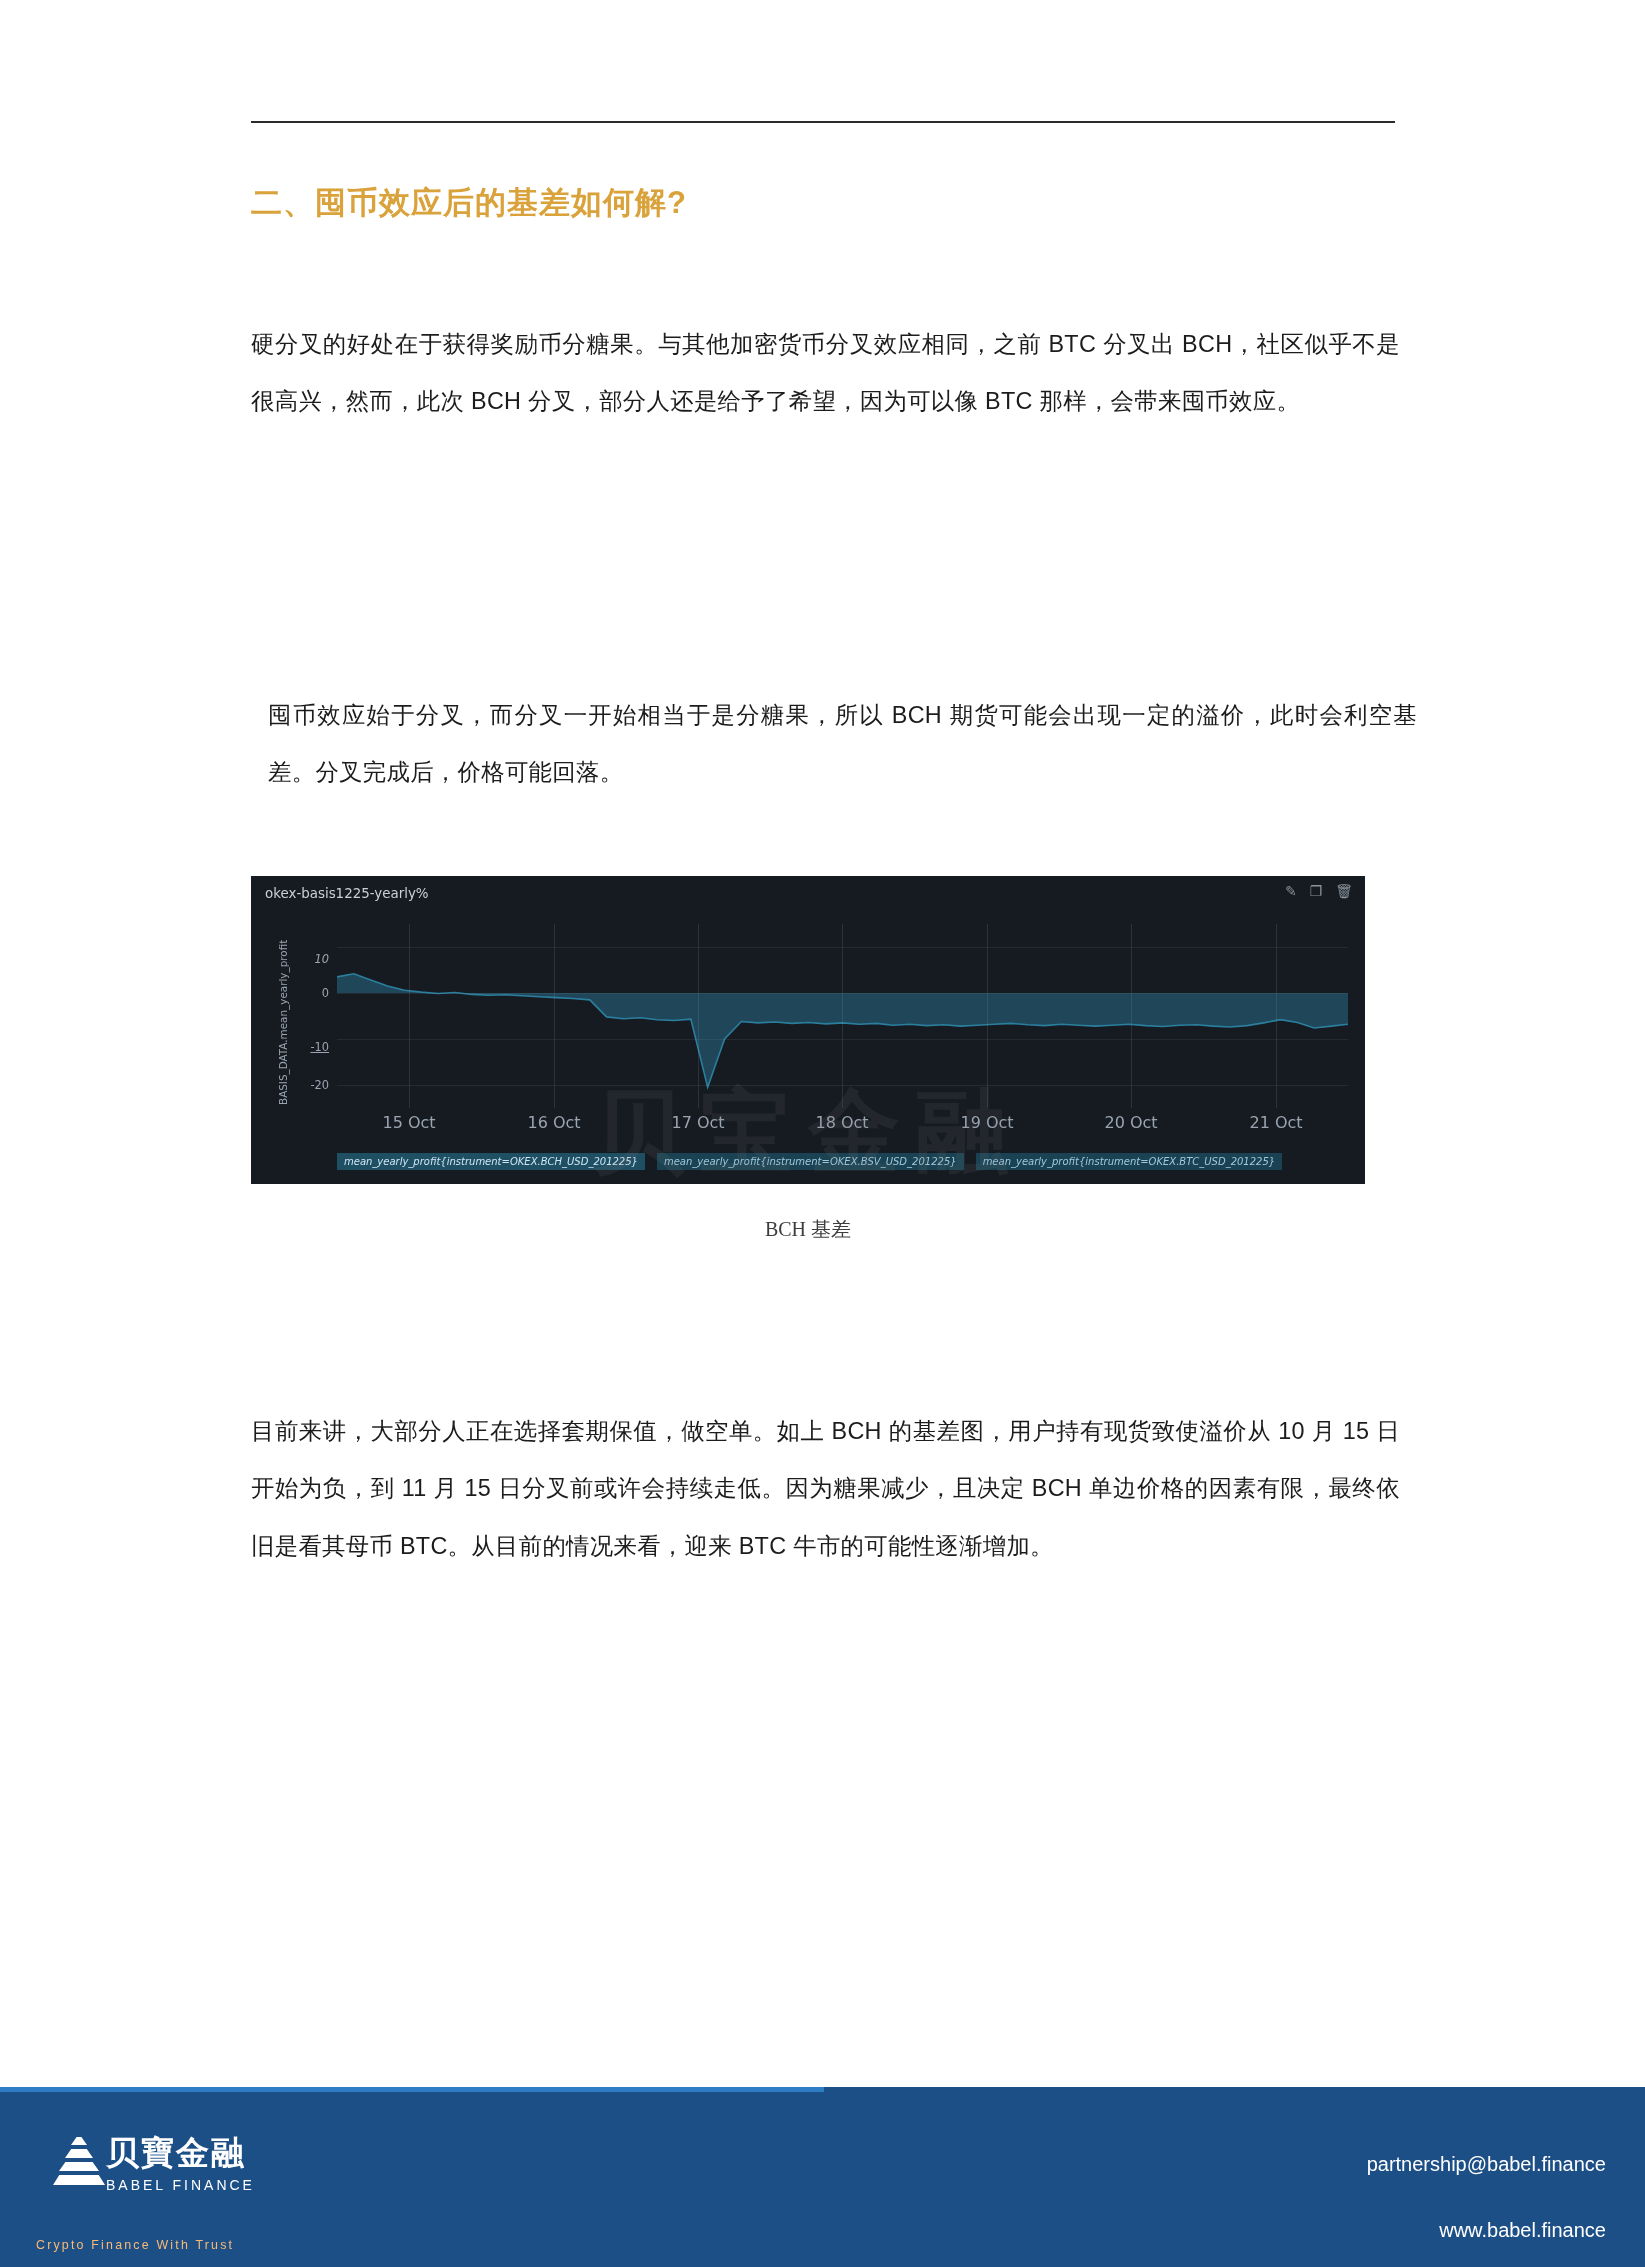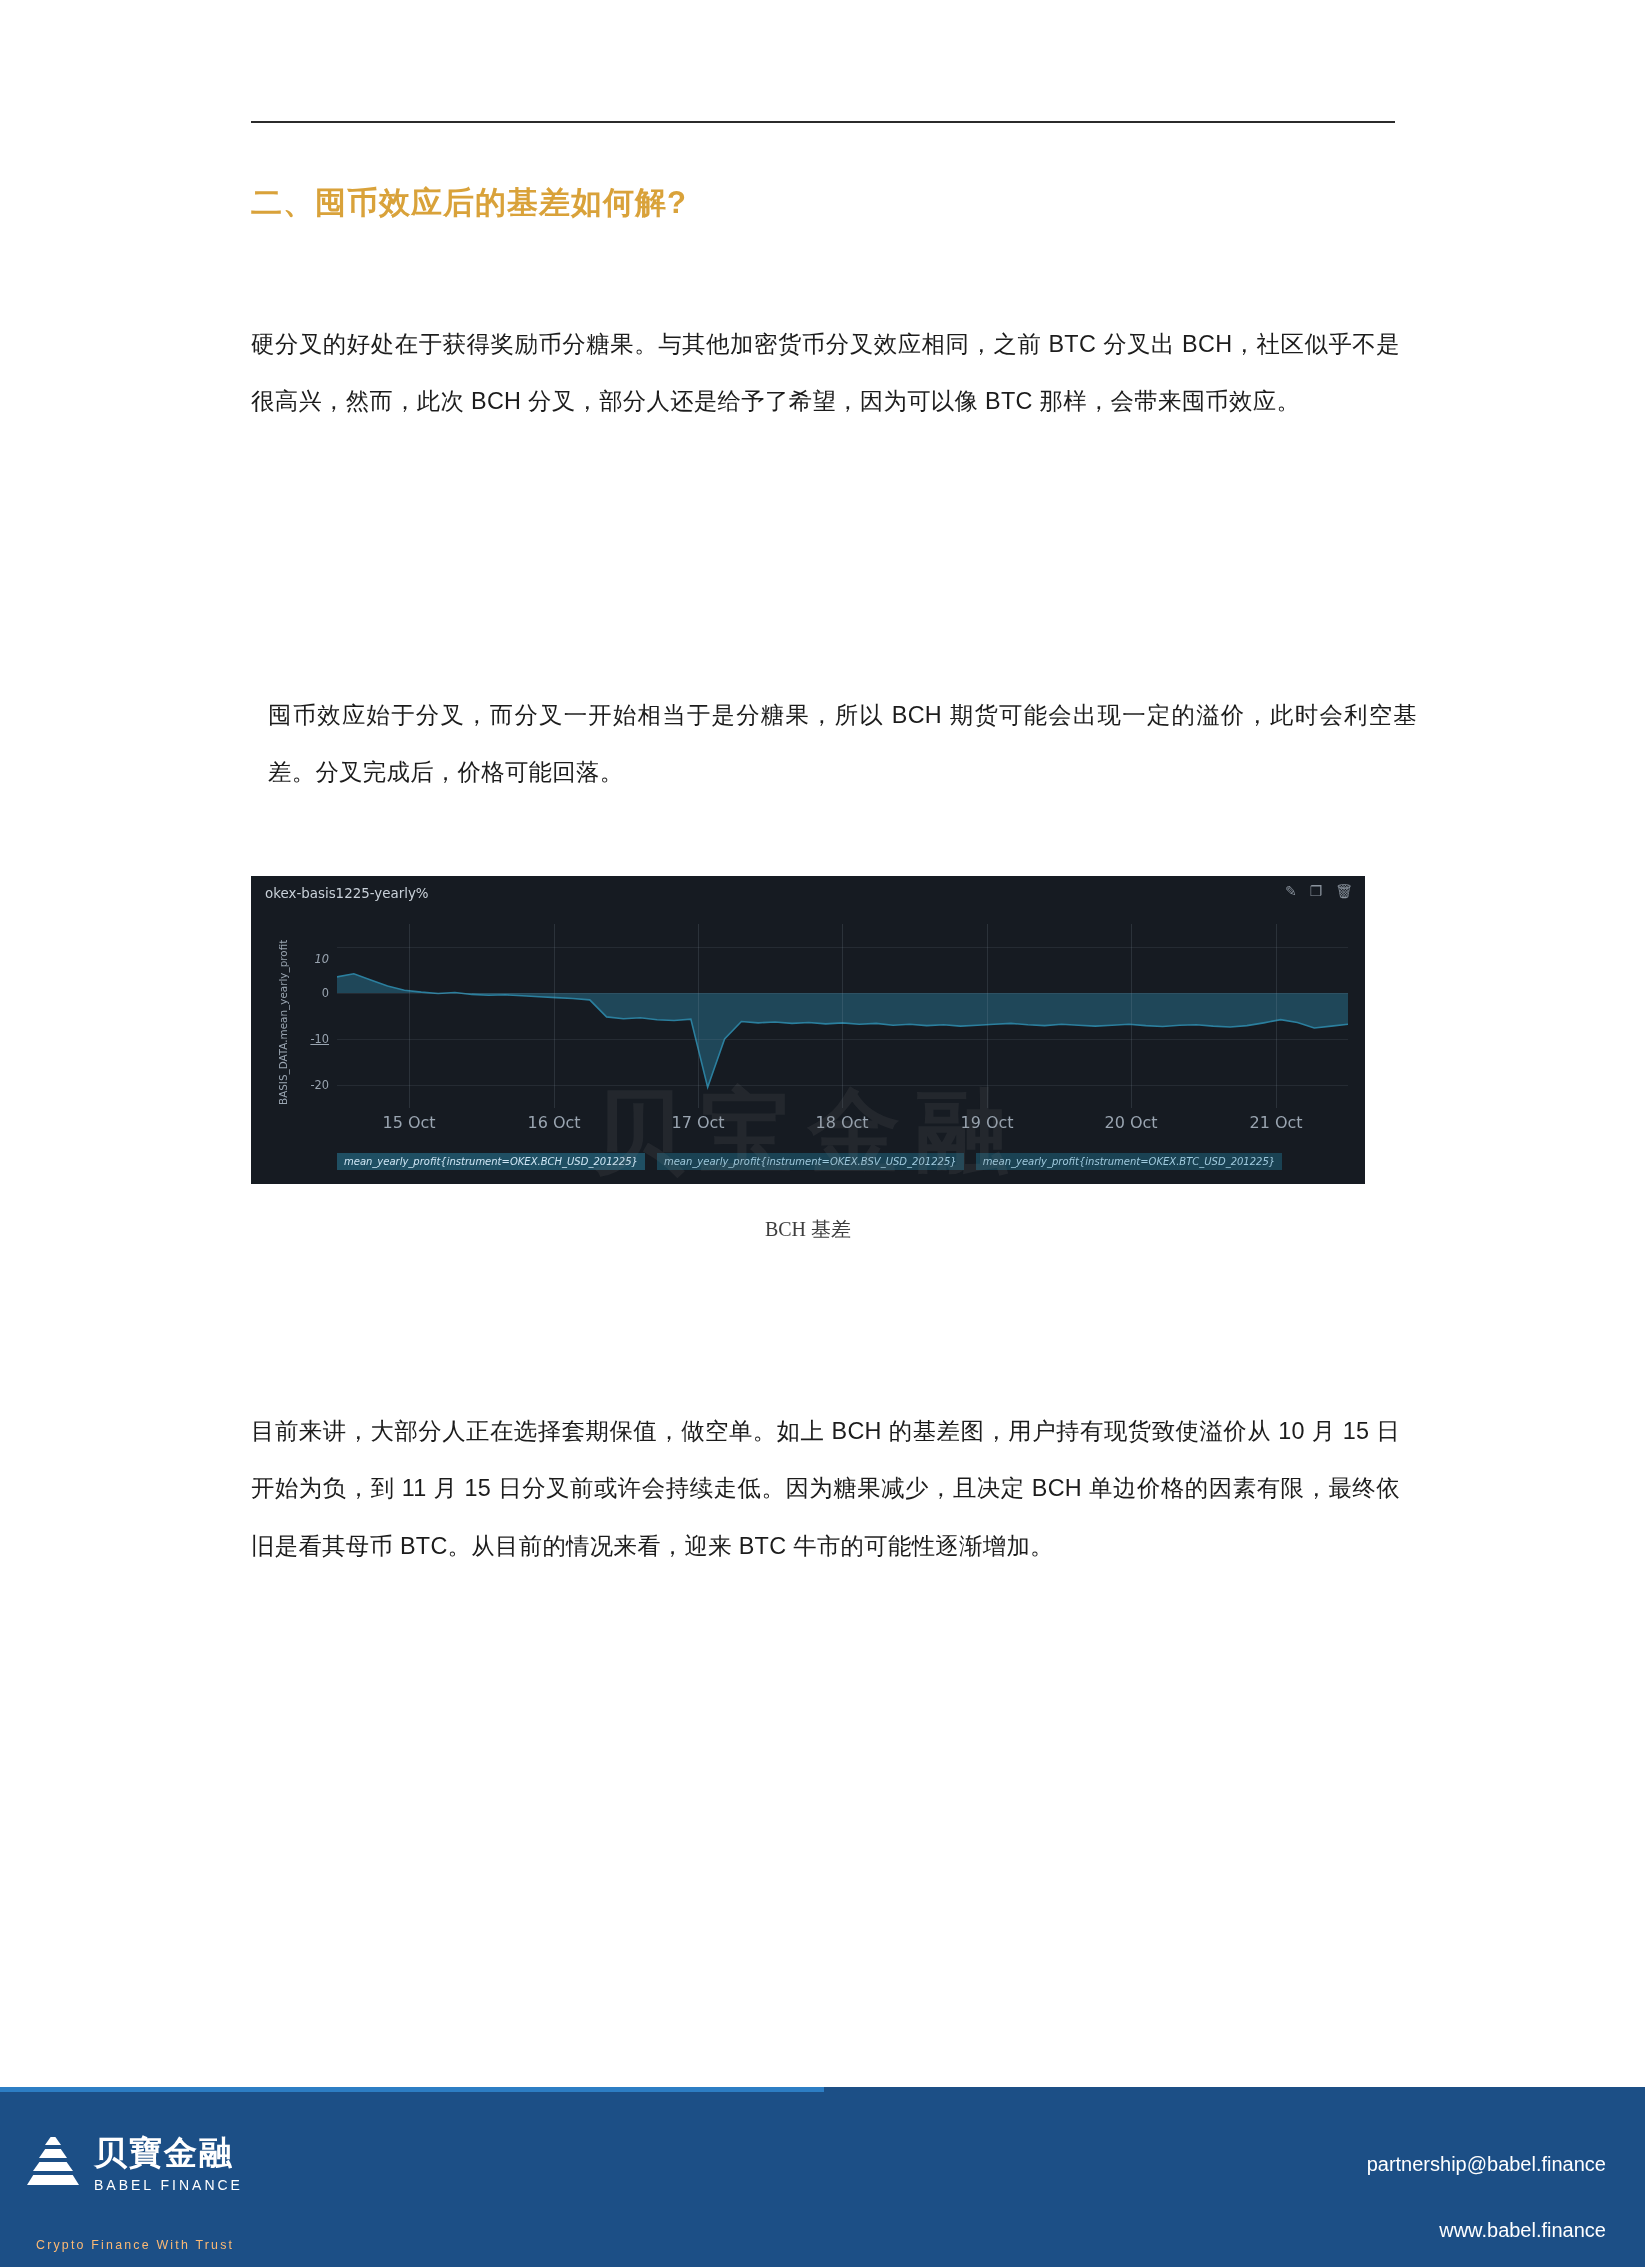--- a/index.html
+++ b/index.html
@@ -197,25 +197,25 @@
   .footer-accent {
     position: absolute;
     left: 0;
     top: 0;
     width: 824px;
     height: 5px;
     background: #2d7ec4;
   }
   .logo-wrap {
     position: absolute;
-    left: 26px;
+    left: 52px;
     top: 48px;
     display: flex;
     align-items: flex-start;
-    gap: 14px;
+    gap: 0;
   }
   .logo-mark {
     width: 54px;
     height: 62px;
     position: relative;
   }
   .logo-mark i {
     position: absolute;
     display: block;
     background: #fff;
@@ -301,21 +301,21 @@
             <div class="gridline-v" style="left: 217px;"></div>
             <div class="gridline-v" style="left: 361px;"></div>
             <div class="gridline-v" style="left: 505px;"></div>
             <div class="gridline-v" style="left: 650px;"></div>
             <div class="gridline-v" style="left: 794px;"></div>
             <div class="gridline-v" style="left: 939px;"></div>
           </div>
         <div id="ytick-layer">
             <div class="ylabel" style="top: 35px; font-style: italic;">10</div>
             <div class="ylabel" style="top: 69px;">0</div>
-            <div class="ylabel" style="top: 115px; text-decoration: underline;">-10</div>
+            <div class="ylabel" style="top: 123px; text-decoration: underline;">-10</div>
             <div class="ylabel" style="top: 161px;">-20</div>
           </div>
         <div id="xtick-layer">
             <div class="xlabel" style="left: 72px;">15 Oct</div>
             <div class="xlabel" style="left: 217px;">16 Oct</div>
             <div class="xlabel" style="left: 361px;">17 Oct</div>
             <div class="xlabel" style="left: 505px;">18 Oct</div>
             <div class="xlabel" style="left: 650px;">19 Oct</div>
             <div class="xlabel" style="left: 794px;">20 Oct</div>
             <div class="xlabel" style="left: 939px;">21 Oct</div>

